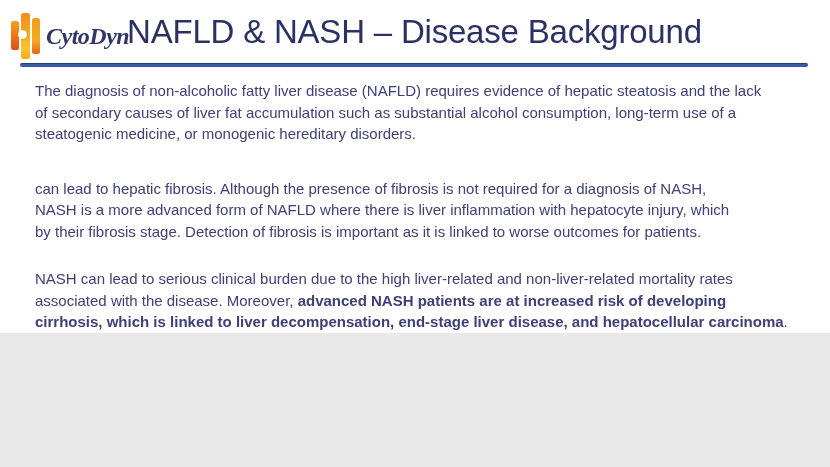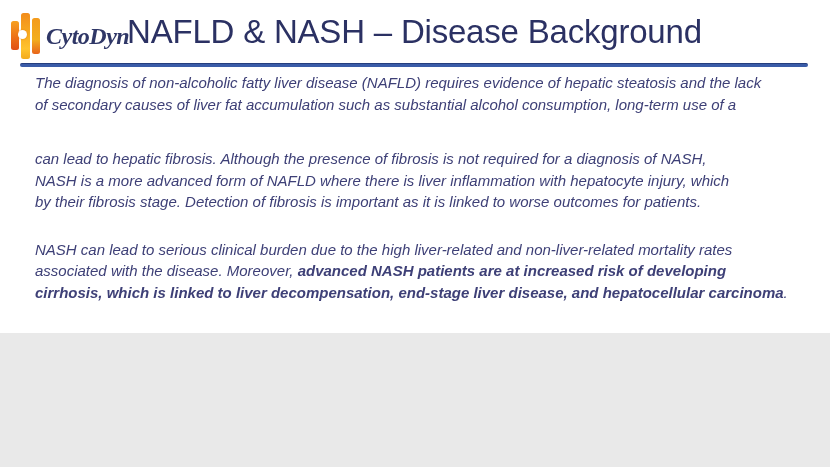--- a/index.html
+++ b/index.html
@@ -40,23 +40,23 @@
   }
   .header-divider{
     position:absolute;left:20px;top:63px;
     width:788px;height:3px;
     background:#3a5ca8;
     border-top:1px solid #253e7e;
     border-radius:2px;
   }
   
   .paragraphs{
-    position:absolute;left:35px;top:72px;
+    position:absolute;left:35px;top:80px;
     color:#3e4077;
-    font-size:15px;line-height:21.5px;font-style:italic;
+    font-size:15px;line-height:21.5px;
   }
   .para{margin:0 0 33px 0;}
   .para:nth-of-type(2){margin-bottom:26px;}
   .para:last-of-type{margin-bottom:5px;}
   .line{white-space:nowrap;}
   .line strong{font-weight:bold;}
   
   .page-number{
     position:absolute;left:761px;top:448px;
     font-size:12px;color:#8c8c8c;
@@ -78,20 +78,21 @@
   </div>
 
   <div class="page-title">NAFLD &amp; NASH – Disease Background</div>
 
   <div class="header-divider"></div>
 
   <div class="paragraphs">
       <div class="para">
         <div class="line"><span>The diagnosis of non-alcoholic fatty liver disease (NAFLD) requires evidence of hepatic steatosis and the lack</span></div>
         <div class="line"><span>of secondary causes of liver fat accumulation such as substantial alcohol consumption, long-term use of a</span></div>
+        <div class="line"><span>steatogenic medicine, or monogenic hereditary disorders.</span></div>
       </div>
       <div class="para">
         <div class="line"><span>can lead to hepatic fibrosis. Although the presence of fibrosis is not required for a diagnosis of NASH,</span></div>
         <div class="line"><span>NASH is a more advanced form of NAFLD where there is liver inflammation with hepatocyte injury, which</span></div>
         <div class="line"><span>by their fibrosis stage. Detection of fibrosis is important as it is linked to worse outcomes for patients.</span></div>
       </div>
       <div class="para">
         <div class="line"><span>NASH can lead to serious clinical burden due to the high liver-related and non-liver-related mortality rates</span></div>
         <div class="line"><span>associated with the disease. Moreover, </span><strong>advanced NASH patients are at increased risk of developing</strong></div>
         <div class="line"><strong>cirrhosis, which is linked to liver decompensation, end-stage liver disease, and hepatocellular carcinoma</strong><span>.</span></div>

